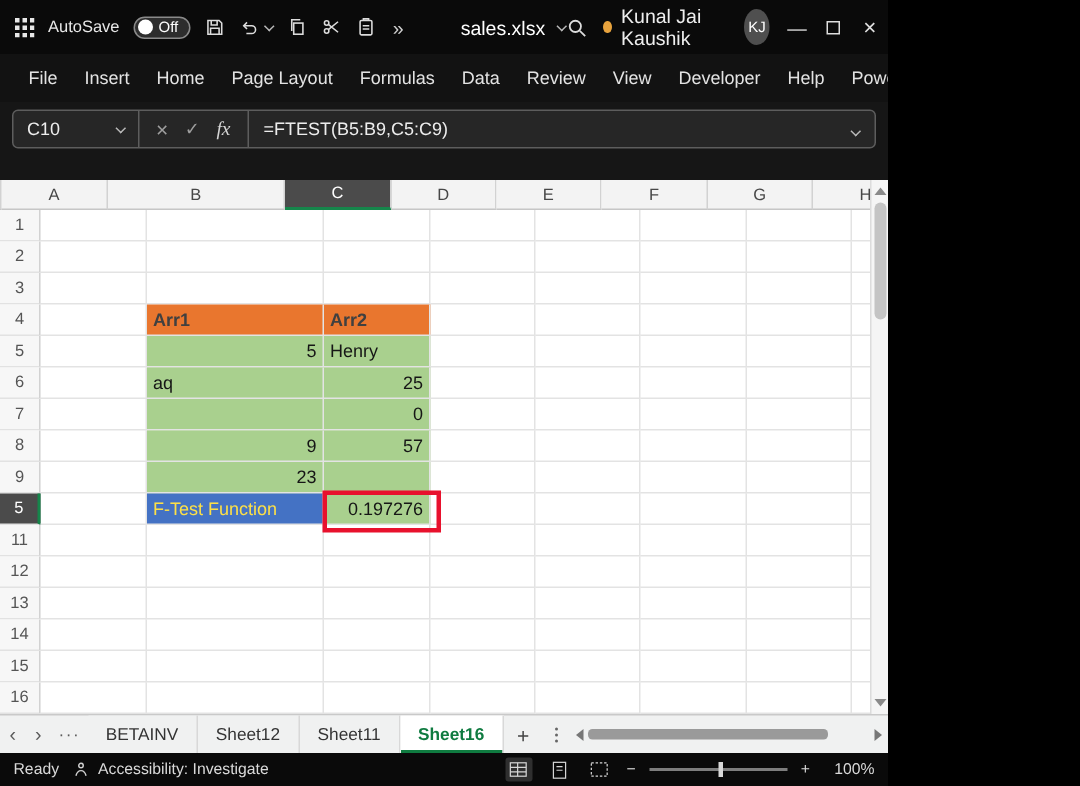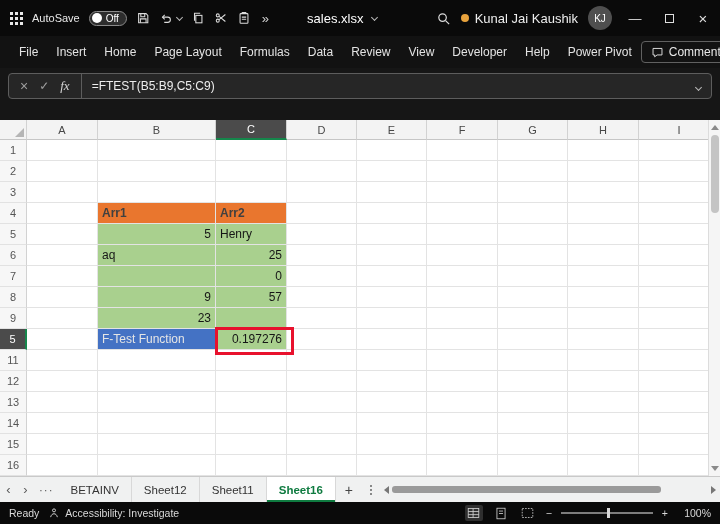--- a/index.html
+++ b/index.html
@@ -1,18 +1,18 @@
 <!DOCTYPE html>
 <html><head>
 <meta charset="utf-8">
 <style>
   * { box-sizing: border-box; margin: 0; padding: 0; }
   html,body { width:720px; height:524px; }
   body { font-family:"Liberation Sans", sans-serif; background:#000; }
-  .app { width:720px; height:524px; display:flex; flex-direction:column; overflow:hidden; background:#fff; }
+  .app { width:592px; height:524px; display:flex; flex-direction:column; overflow:hidden; background:#fff; }
 
   
   .titlebar { height:36px; background:#0a0a0a; display:flex; align-items:center; color:#e8e8e8; font-size:11px; padding-left:10px; flex:0 0 auto; }
   .tb-left { display:flex; align-items:center; gap:9px; }
   .appicon svg, .tb-ic svg { display:block; }
   .tb-ic { display:flex; align-items:center; gap:2px; cursor:default; }
   .toggle { display:flex; align-items:center; gap:4px; background:#2d2d2d; border:1px solid #8a8a8a; border-radius:9px; padding:1px 7px 1px 2px; font-size:10px; color:#fff; }
   .knob { width:10px; height:10px; border-radius:50%; background:#fff; }
   .chev { width:5px; height:5px; border-right:1.4px solid #b9b9b9; border-bottom:1.4px solid #b9b9b9; transform:rotate(45deg); display:inline-block; margin-left:2px; margin-top:-2px; }
   .overflow-glyph { color:#cfcfcf; font-size:13px; margin-left:2px; }
@@ -50,21 +50,21 @@
   .rh.sel { border-right:2px solid #15864b; }
   .row { display:flex; height:21px; }
   .rh { width:27px; background:#f7f7f7; border-right:1px solid #d2d2d2; border-bottom:1px solid #e2e2e2; font-size:11px; color:#555; display:flex; align-items:center; justify-content:center; flex:0 0 auto; }
   .c { border-right:1px solid #e3e3e3; border-bottom:1px solid #e3e3e3; font-size:12px; color:#161616; display:flex; align-items:center; padding:0 4px; white-space:nowrap; }
   .wA{width:71px;flex:0 0 auto} .wB{width:118px;flex:0 0 auto} .wC{width:71px;flex:0 0 auto}
   .wD{width:70px;flex:0 0 auto} .wE{width:70px;flex:0 0 auto} .wF{width:71px;flex:0 0 auto}
   .wG{width:70px;flex:0 0 auto} .wH{width:71px;flex:0 0 auto} .wI{flex:1 1 auto}
   .num { justify-content:flex-end; }
   .orange { background:#E9762E; font-weight:bold; color:#404040; }
   .green { background:#A9D08E; }
-  .blue { background:#4472C4; color:#e5e5e5; }
+  .blue { background:#4472C4; color:#fde047; }
   .selcell { position:relative; }
   .selcell::after { content:''; position:absolute; left:-1px; top:-2px; right:-8px; bottom:-6px; border:3px solid #E8112D; pointer-events:none; z-index:4; }
   .vscroll { position:absolute; top:0; right:0; bottom:0; width:12px; background:#f5f5f5; border-left:1px solid #dcdcdc; display:flex; flex-direction:column; align-items:center; }
   .tri-up { width:0; height:0; border-left:4px solid transparent; border-right:4px solid transparent; border-bottom:5px solid #8a8a8a; margin-top:5px; }
   .tri-down { width:0; height:0; border-left:4px solid transparent; border-right:4px solid transparent; border-top:5px solid #8a8a8a; margin-top:auto; margin-bottom:5px; }
   .vthumb { width:8px; height:78px; background:#c4c4c4; border-radius:4px; margin-top:5px; }
 
   
   .sheetbar { height:26px; background:#f0f1f1; border-top:1px solid #c9c9c9; display:flex; align-items:center; font-size:11.5px; color:#333; flex:0 0 auto; }
   .snav { width:17px; text-align:center; color:#5a5a5a; font-size:13px; }
@@ -198,20 +198,24 @@
       <svg width="13" height="13" viewBox="0 0 16 16" fill="none" stroke="#dcdcdc" stroke-width="1.2">
           <path d="M2.5 3h11v8h-6L4.5 13.3V11h-2z"></path>
         </svg>
       <span>Comments</span>
     </span>
 
   </div>
 
   <div class="fbar">
     <div class="fpanel">
+      <div class="namebox">
+        <span>C10</span>
+        <span class="chev"></span>
+      </div>
       <div class="fbicons">
         <span style="font-size:14px;">×</span>
         <span>✓</span>
         <span class="fx">fx</span>
       </div>
       <span class="ftext">=FTEST(B5:B9,C5:C9)</span>
       <span class="fchev"><span class="chev"></span></span>
     </div>
   </div>
   <div class="darkstrip"></div>

